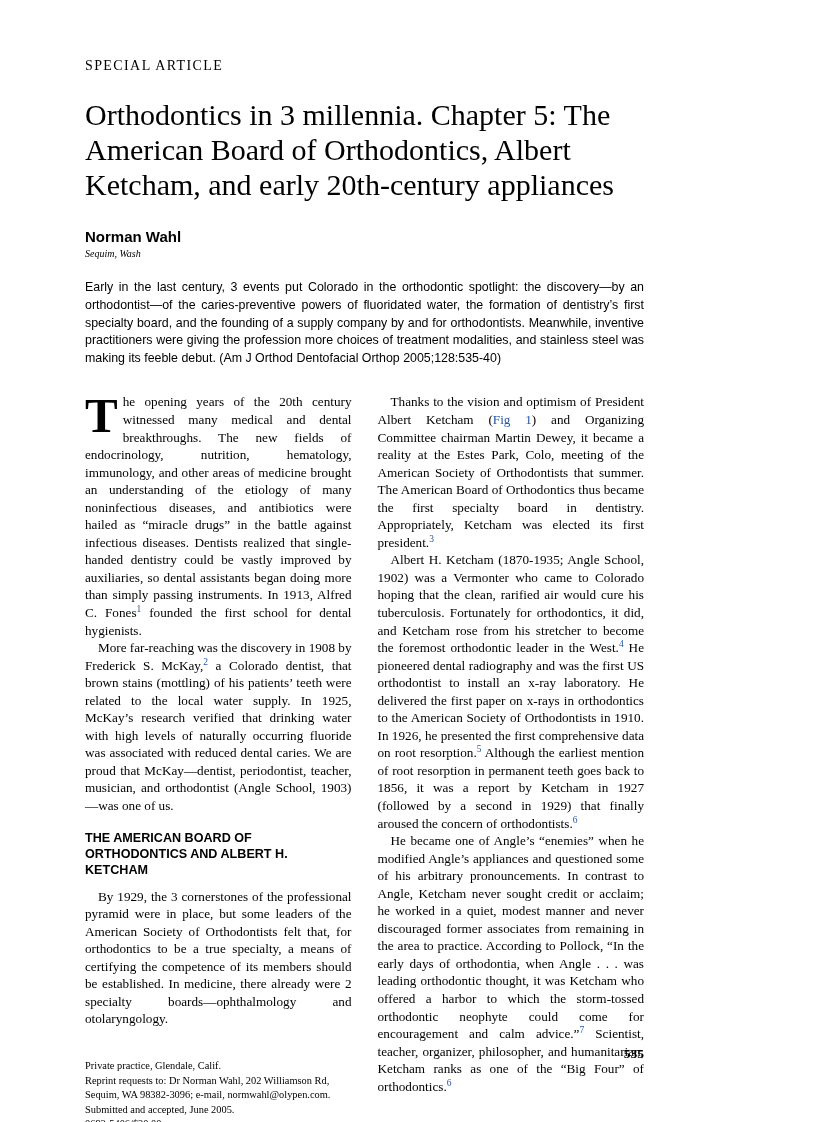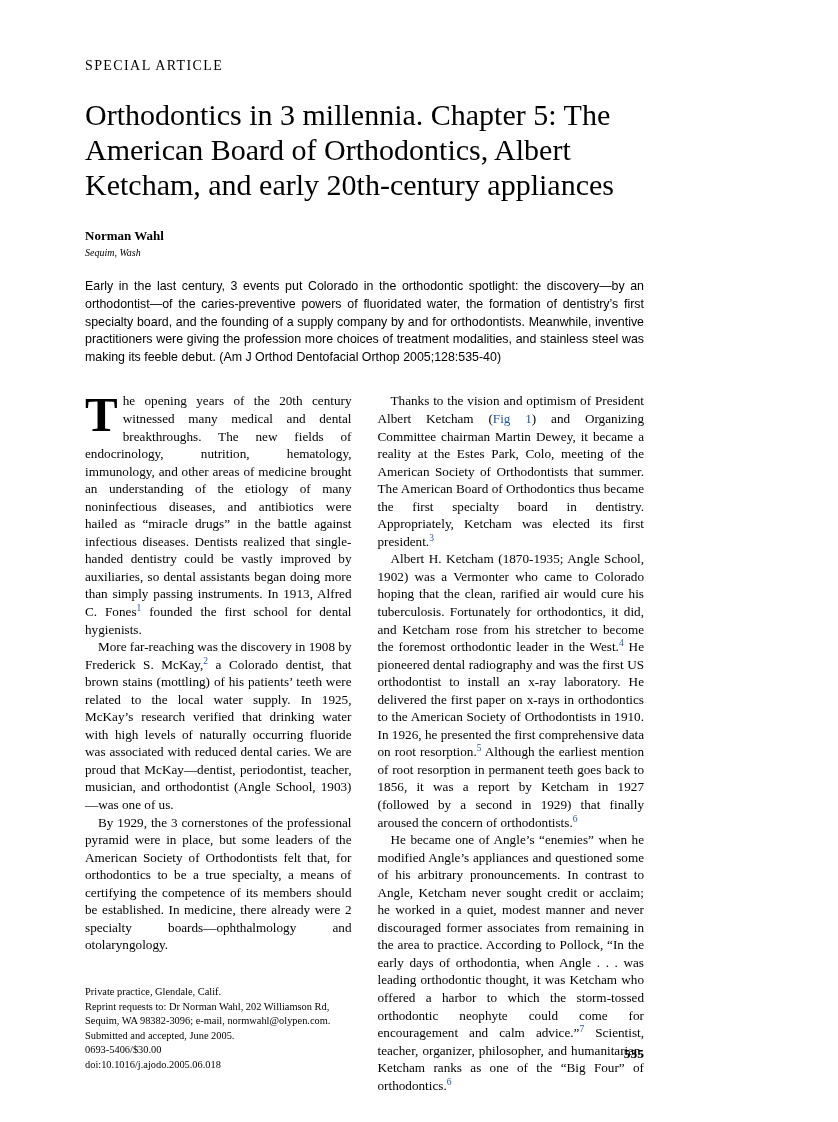--- a/index.html
+++ b/index.html
@@ -7,21 +7,21 @@
   .page {
     width:727px; height:1122px;
     background:var(--bg,#ffffff); color:var(--ink,#000000);
     position:relative; box-sizing:border-box;
     padding:58px 83px 0 85px;
     font-family:"Liberation Serif","DejaVu Serif",serif;
     overflow:hidden;
   }
   .section-label { font-size:14px; letter-spacing:1.4px; }
   .title { font-size:30px; line-height:1.16; margin-top:24px; font-weight:400; }
-  .author { margin-top:26px; font-family:Liberation Serif, serif; font-weight:bold; font-size:13px; }
+  .author { margin-top:26px; font-family:Liberation Sans, sans-serif; font-weight:bold; font-size:15px; }
   .affiliation { font-style:italic; font-size:10px; margin-top:3px; }
   .abstract { margin-top:20px; font-family:"Liberation Sans","DejaVu Sans",sans-serif; font-size:12.4px; line-height:1.42; text-align:justify; }
   .columns { display:flex; gap:26px; margin-top:26px; }
   .col { flex:1 1 0; min-width:0; font-size:13.2px; line-height:1.33; text-align:justify; }
   .col p { margin:0; text-indent:13px; }
   .col p.opening { text-indent:0; }
   .dropcap { float:left; font-size:49px; line-height:40px; padding:3px 5px 0 0; font-weight:bold; }
   .subhead { font-family:"Liberation Sans","DejaVu Sans",sans-serif; font-weight:bold; font-size:12.6px; line-height:1.3; margin:15px 0 9px; text-align:left; }
   sup.ref { color:var(--link,#2456a8); font-size:9.5px; line-height:0; }
   .figlink { color:var(--link,#2456a8); }
@@ -40,20 +40,21 @@
   <div class="author">Norman Wahl</div>
   <div class="affiliation">Sequim, Wash</div>
 
   <div class="abstract">Early in the last century, 3 events put Colorado in the orthodontic spotlight: the discovery—by an orthodontist—of the caries-preventive powers of fluoridated water, the formation of dentistry’s first specialty board, and the founding of a supply company by and for orthodontists. Meanwhile, inventive practitioners were giving the profession more choices of treatment modalities, and stainless steel was making its feeble debut. (Am J Orthod Dentofacial Orthop 2005;128:535-40)</div>
 
   <div class="columns">
 
     <div class="col">
       <p class="opening"><span class="dropcap">T</span><span>he opening years of the 20th century witnessed many medical and dental breakthroughs. The new fields of endocrinology, nutrition, hematology, immunology, and other areas of medicine brought an understanding of the etiology of many noninfectious diseases, and antibiotics were hailed as “miracle drugs” in the battle against infectious diseases. Dentists realized that single-handed dentistry could be vastly improved by auxiliaries, so dental assistants began doing more than simply passing instruments. In 1913, Alfred C. Fones<sup class="ref">1</sup> founded the first school for dental hygienists.</span></p>
       <p>More far-reaching was the discovery in 1908 by Frederick S. McKay,<sup class="ref">2</sup> a Colorado dentist, that brown stains (mottling) of his patients’ teeth were related to the local water supply. In 1925, McKay’s research verified that drinking water with high levels of naturally occurring fluoride was associated with reduced dental caries. We are proud that McKay—dentist, periodontist, teacher, musician, and orthodontist (Angle School, 1903)—was one of us.</p>
+      <h2 class="subhead">THE AMERICAN BOARD OF ORTHODONTICS AND ALBERT H. KETCHAM</h2>
       <p>By 1929, the 3 cornerstones of the professional pyramid were in place, but some leaders of the American Society of Orthodontists felt that, for orthodontics to be a true specialty, a means of certifying the competence of its members should be established. In medicine, there already were 2 specialty boards—ophthalmology and otolaryngology.</p>
 
       <div class="footnotes">
         <div>Private practice, Glendale, Calif.</div>
         <div>Reprint requests to: Dr Norman Wahl, 202 Williamson Rd, Sequim, WA 98382-3096; e-mail, normwahl@olypen.com.</div>
         <div>Submitted and accepted, June 2005.</div>
         <div>0693-5406/$30.00</div>
         <div>doi:10.1016/j.ajodo.2005.06.018</div>
       </div>
     </div>

